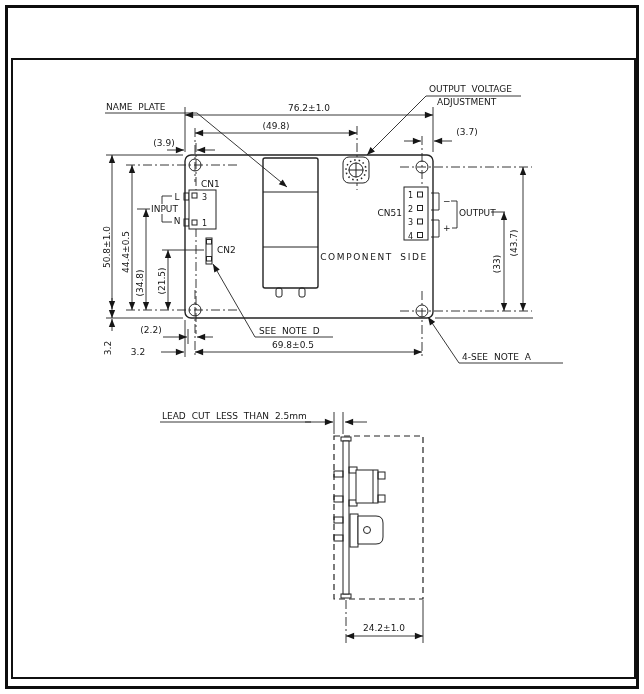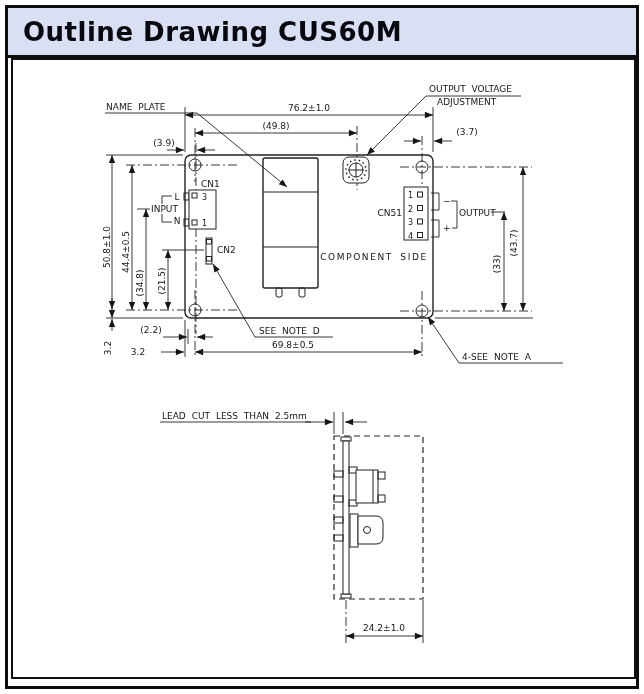--- a/index.html
+++ b/index.html
@@ -23,23 +23,20 @@
   .fillw{fill:#ffffff;}
   text.d{font-family:"DejaVu Sans",sans-serif;font-size:9px;fill:#161616;word-spacing:3px;}
   text.sm{font-size:8px;}
   text.cs{letter-spacing:1.6px;}
 </style>
 </head>
 <body>
 
 <div class="page">
   <div class="outer-frame"></div>
-  <div class="title-bar">
-    <h1>Outline Drawing CUS60M</h1>
-  </div>
   <div class="draw-box"></div>
 
   <svg class="overlay" viewBox="0 0 644 694">
     <defs>
       <marker id="arr" viewBox="0 0 10 8" refX="9.5" refY="4" markerWidth="10" markerHeight="8" orient="auto-start-reverse">
         <path d="M0.5,0.5 L9.5,4 L0.5,7.5 z" fill="#161616"></path>
       </marker>
     </defs>
 
     <g>

